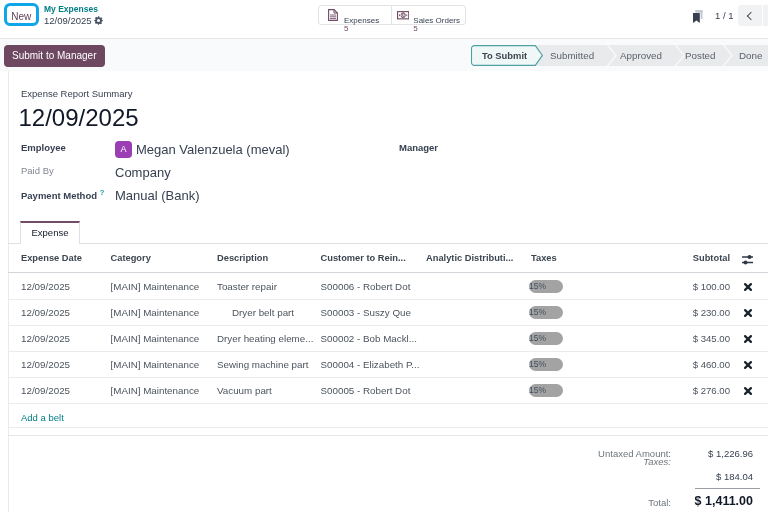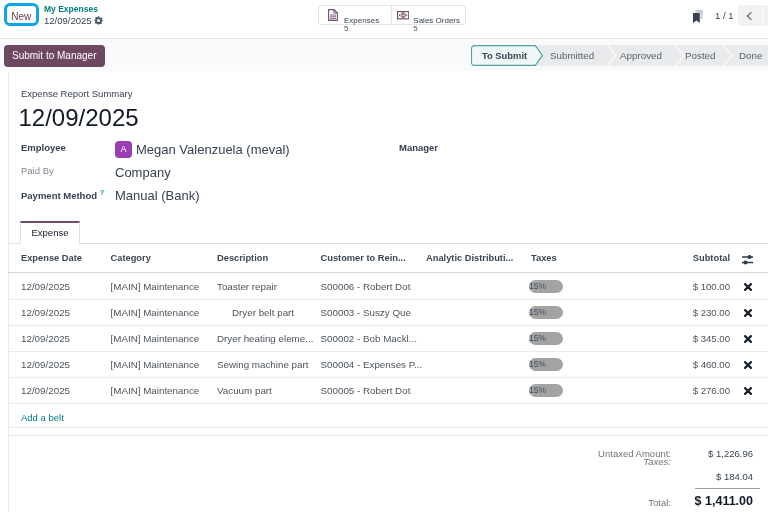--- a/index.html
+++ b/index.html
@@ -196,21 +196,21 @@
 <div class="pill" style="top:332px;">15%</div>
 <div class="sub" style="top:333px;">$ 345.00</div>
 <svg class="del" style="top:335px;" width="8" height="8" viewBox="0 0 8 8">
     <path stroke="#1c242e" stroke-width="2.2" stroke-linecap="round" d="M1.1 1.1 L6.9 6.9 M6.9 1.1 L1.1 6.9"></path>
   </svg>
 <div class="rline" style="top:351px;"></div>
 
 <div class="cell" style="left:21px; top:359px;">12/09/2025</div>
 <div class="cell" style="left:110.5px; top:359px;">[MAIN] Maintenance</div>
 <div class="cell" style="left:217px; top:359px;">Sewing machine part</div>
-<div class="cell" style="left:320.5px; top:359px;">S00004 - Expenses P...</div>
+<div class="cell" style="left:320.5px; top:359px;">S00004 - Elizabeth P...</div>
 <div class="pill" style="top:358px;">15%</div>
 <div class="sub" style="top:359px;">$ 460.00</div>
 <svg class="del" style="top:361px;" width="8" height="8" viewBox="0 0 8 8">
     <path stroke="#1c242e" stroke-width="2.2" stroke-linecap="round" d="M1.1 1.1 L6.9 6.9 M6.9 1.1 L1.1 6.9"></path>
   </svg>
 <div class="rline" style="top:377px;"></div>
 
 <div class="cell" style="left:21px; top:385px;">12/09/2025</div>
 <div class="cell" style="left:110.5px; top:385px;">[MAIN] Maintenance</div>
 <div class="cell" style="left:217px; top:385px;">Vacuum part</div>

